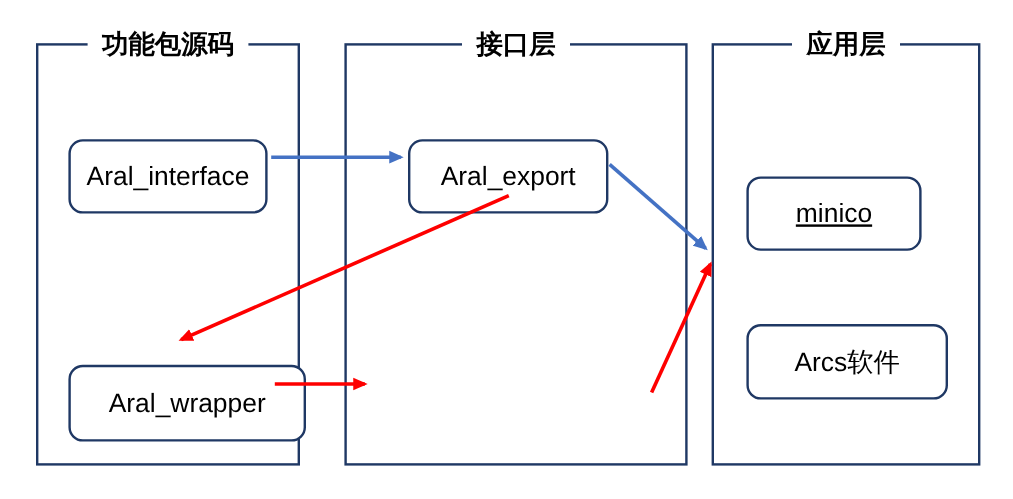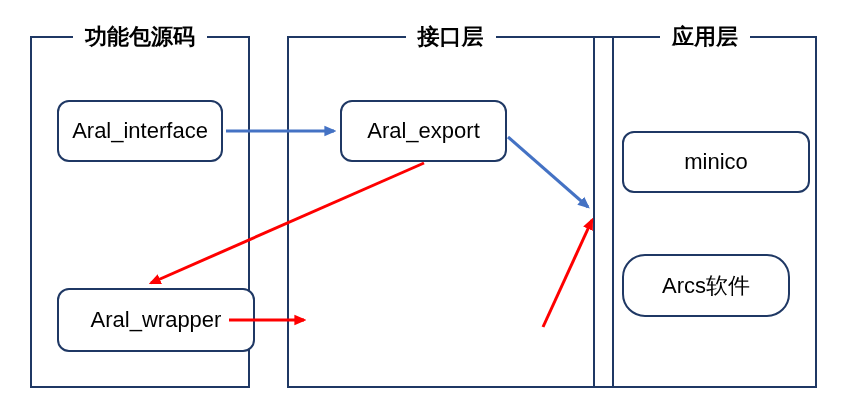--- a/index.html
+++ b/index.html
@@ -40,20 +40,21 @@
     box-sizing: border-box;
     border: 2.5px solid #1f3864;
     border-radius: 12px;
     background: #ffffff;
     display: flex;
     align-items: center;
     justify-content: center;
     font-size: 22px;
     color: #000000;
     white-space: nowrap;
+    margin-top: 16px;
   }
   .arrow-layer {
     position: absolute;
     left: 0;
     top: 0;
     width: 844px;
     height: 416px;
     pointer-events: none;
     z-index: 5;
   }
@@ -62,46 +63,46 @@
 </style>
 </head>
 <body>
 
 <div class="canvas">
 
   <div class="panel" style="left:30px; top:36px; width:220px; height:352px;">
     <span class="panel-title">功能包源码</span>
   </div>
 
-  <div class="panel" style="left:287px; top:36px; width:327px; height:352px;">
+  <div class="panel" style="left:287px; top:36px; width:286px; height:352px;">
     <span class="panel-title">接口层</span>
   </div>
 
   <div class="panel" style="left:593px; top:36px; width:224px; height:352px;">
     <span class="panel-title">应用层</span>
   </div>
 
   <div class="node" style="left:57px; top:100px; width:166px; height:62px;">
     <span>Aral_interface</span>
   </div>
 
   <div class="node" style="left:57px; top:288px; width:198px; height:64px;">
     <span>Aral_wrapper</span>
   </div>
 
   <div class="node" style="left:340px; top:100px; width:167px; height:62px;">
     <span>Aral_export</span>
   </div>
 
 
-  <div class="node" style="left:622px; top:131px; width:188px; height:62px;">
+  <div class="node" style="left:622px; top:131px; width:146px; height:62px;text-decoration:underline;">
     <span>minico</span>
   </div>
 
-  <div class="node" style="left:622px; top:254px; width:168px; height:63px;border-radius:23px;">
+  <div class="node" style="left:622px; top:254px; width:168px; height:63px;">
     <span>Arcs软件</span>
   </div>
 
   <svg class="arrow-layer" viewBox="0 0 844 416" aria-hidden="true">
     <defs>
       <marker id="ah-blue" viewBox="0 0 10 10" refX="8" refY="5" markerWidth="12" markerHeight="12" orient="auto-start-reverse" markerUnits="userSpaceOnUse">
         <path d="M0,0.6 L10,5 L0,9.4 z" fill="#4472c4"></path>
       </marker>
       <marker id="ah-red" viewBox="0 0 10 10" refX="8" refY="5" markerWidth="12" markerHeight="12" orient="auto-start-reverse" markerUnits="userSpaceOnUse">
         <path d="M0,0.6 L10,5 L0,9.4 z" fill="#fe0000"></path>

